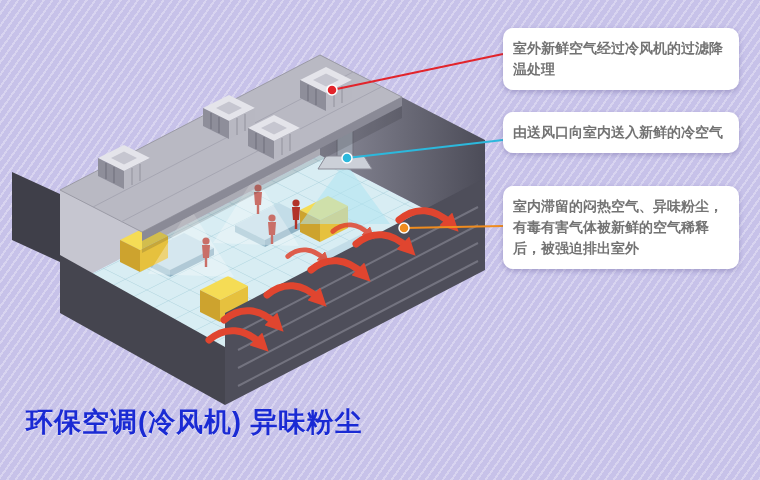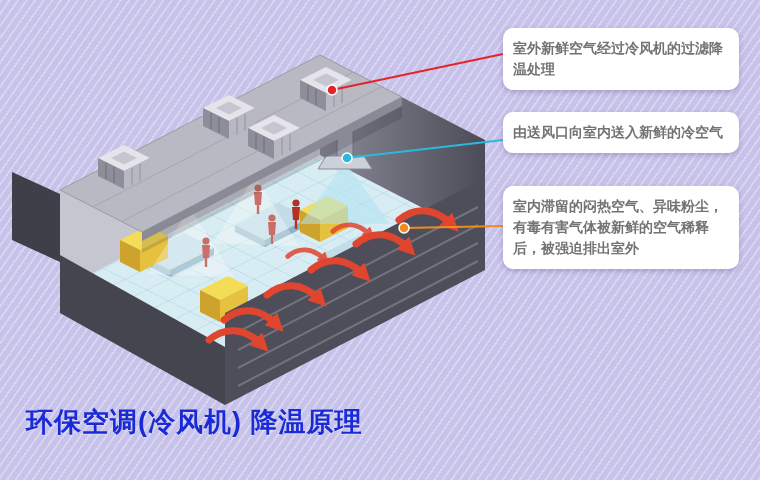--- a/index.html
+++ b/index.html
@@ -147,15 +147,15 @@
       <circle cx="332" cy="90" r="5" stroke="#ffffff" stroke-width="1.5" fill="#e2242b"></circle>
       <circle cx="347" cy="158" r="5" stroke="#ffffff" stroke-width="1.5" fill="#2cb8dc"></circle>
       <circle cx="404" cy="228" r="5" stroke="#ffffff" stroke-width="1.5" fill="#f08c1e"></circle>
     </g>
   </svg>
 
   <div class="callout" id="c1">室外新鲜空气经过冷风机的过滤降温处理</div>
   <div class="callout" id="c2">由送风口向室内送入新鲜的冷空气</div>
   <div class="callout" id="c3">室内滞留的闷热空气、异味粉尘，有毒有害气体被新鲜的空气稀释后，被强迫排出室外</div>
 
-  <div class="title">环保空调(冷风机) 降温原理</div>
+  <div class="title">环保空调(冷风机) 异味粉尘</div>
 
 </div>
 
 </body></html>

